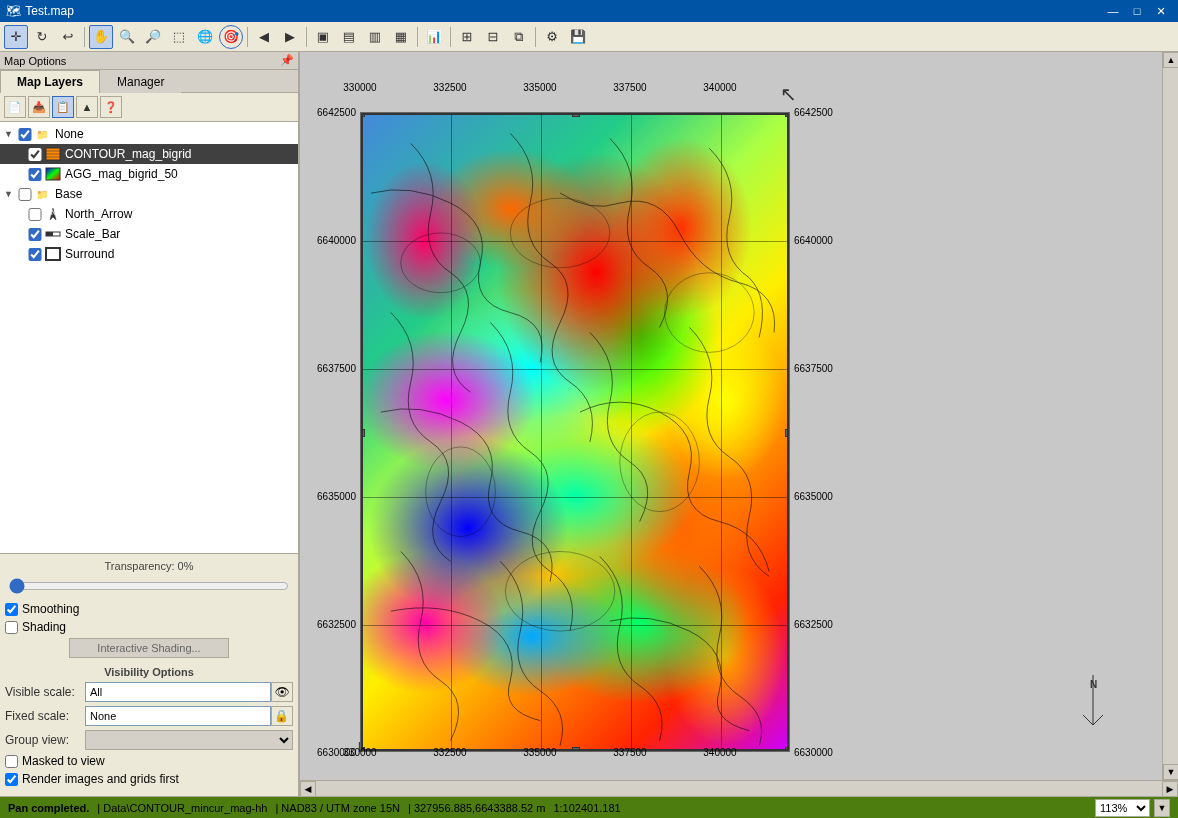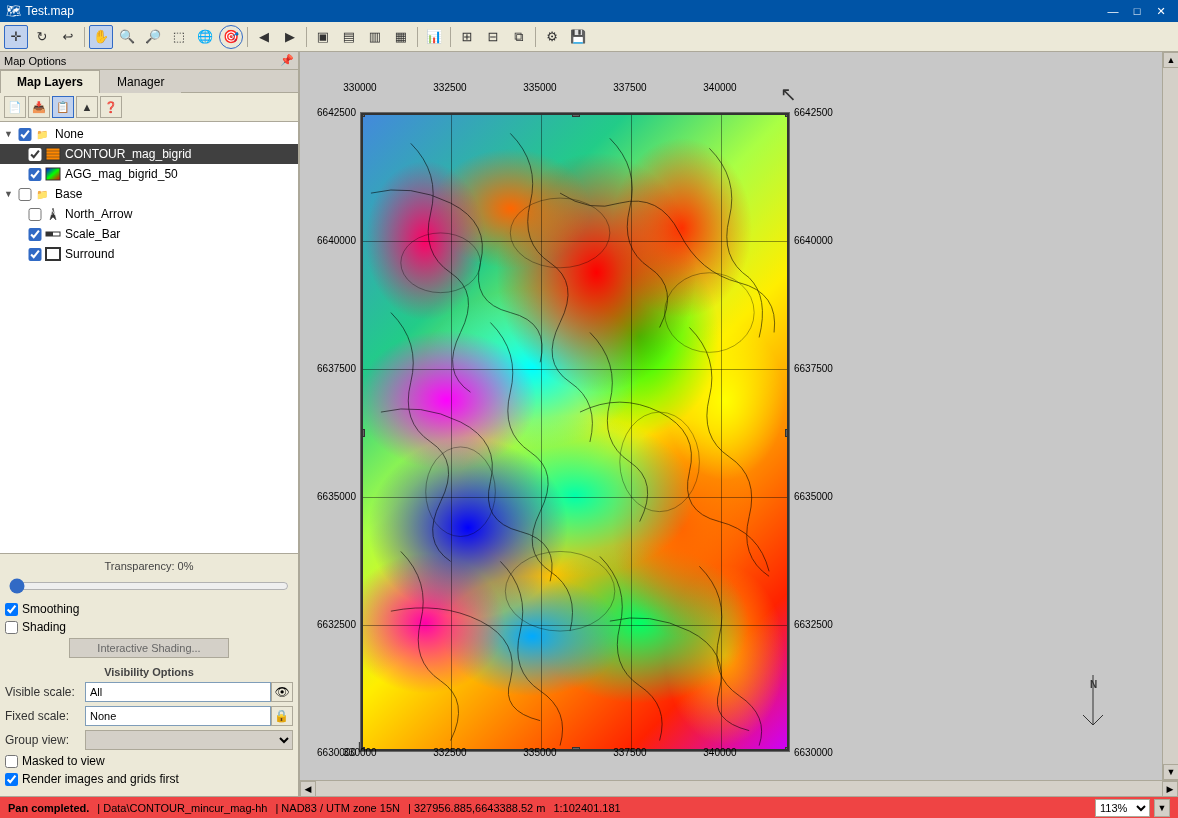--- a/index.html
+++ b/index.html
@@ -273,21 +273,21 @@
       background: #d4d0c8;
       border: 1px solid #aca899;
       display: flex; align-items: center; justify-content: center;
       font-size: 9px; cursor: pointer; flex-shrink: 0;
     }
     .hscroll-track { flex: 1; height: 16px; background: #d4d0c8; }
 
     
     #statusbar {
       height: 22px;
-      background: #ef4444;
+      background: #4d7c0f;
       border-top: 1px solid #aca899;
       display: flex;
       align-items: center;
       padding: 0 8px;
       font-size: 11px;
       gap: 8px;
     }
     #status-left { font-weight: bold; }
     #status-right {
       margin-left: auto;

